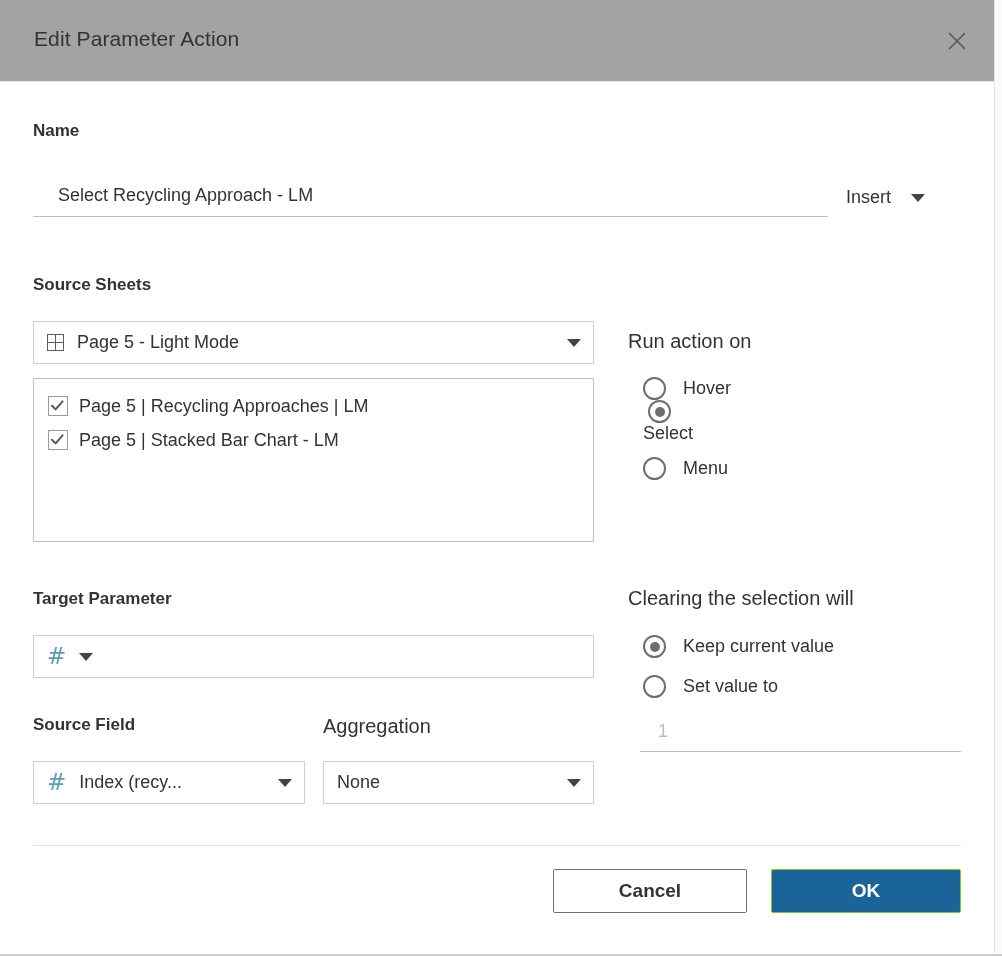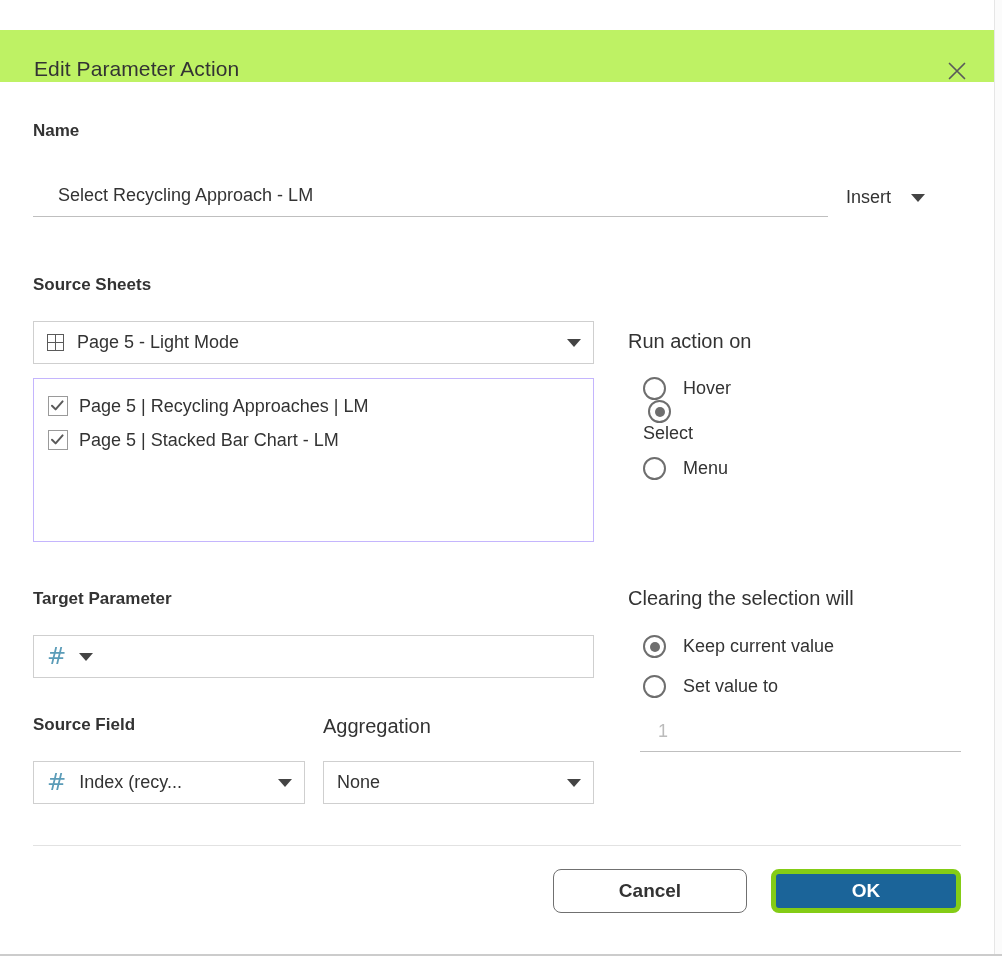--- a/index.html
+++ b/index.html
@@ -23,23 +23,22 @@
     background: #ffffff;
     border-bottom: 2px solid #cccccc;
     overflow: hidden;
   }
 
   
   .titlebar {
     position: absolute;
     left: 0; top: 0;
     width: 994px; height: 82px;
-    background: #bef264;
+    background: #a3a3a3;
     border-bottom: 1px solid #e8e8e8;
-    margin-top: 30px;
   }
   .dialog-title {
     position: absolute;
     left: 34px; top: 27px;
     font-size: 21px;
     font-weight: 400;
     color: #333333;
     letter-spacing: 0.1px;
     white-space: nowrap;
   }
@@ -225,31 +224,31 @@
     background: #e2e2e2;
   }
   .btn {
     position: absolute;
     height: 44px;
     font-family: "Liberation Sans", sans-serif;
     font-size: 19px;
     font-weight: bold;
     cursor: pointer;
     outline: none;
-    border-radius: 8px;
+    border-radius: 2px;
     text-align: center;
   }
   .btn-cancel {
     background: #ffffff;
     border: 1px solid #707070;
     color: #333333;
   }
   .btn-ok {
     background: #1b6499;
-    border: 5px solid #84cc16;
+    border: 1px solid #84cc16;
     color: #ffffff;
   }
 
   
   .scrollbar-track {
     position: absolute;
     right: 0; top: 0;
     width: 8px; height: 956px;
     background: #fbfbfb;
     border-left: 1px solid #e6e6e6;

